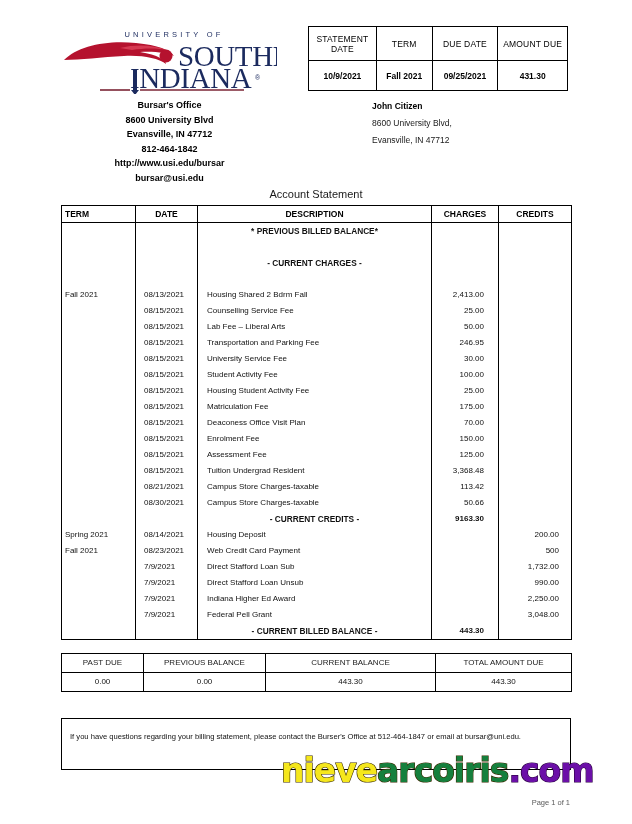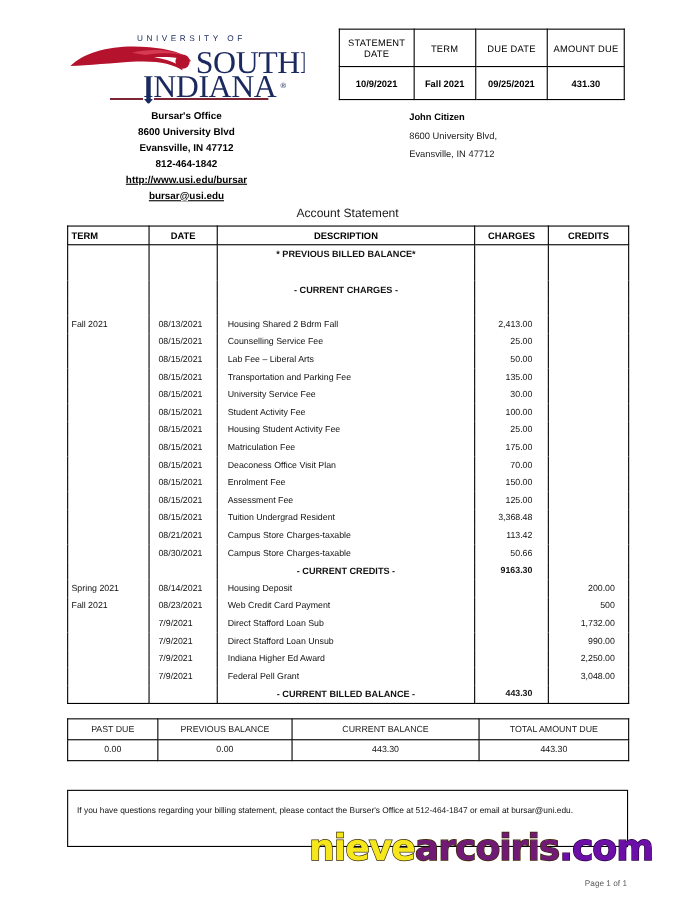--- a/index.html
+++ b/index.html
@@ -34,21 +34,20 @@
     left: 62px;
     top: 98px;
     width: 215px;
     text-align: center;
     font-size: 9px;
     font-weight: bold;
     line-height: 14.5px;
     color: #000;
   }
   .bursar-block .link {
-    text-decoration: underline;
   }
 
   .header-table {
     position: absolute;
     left: 308px;
     top: 26px;
     width: 260px;
     border-collapse: collapse;
     font-size: 8.5px;
   }
@@ -182,21 +181,21 @@
     font-size: 33px;
     font-weight: bold;
     font-family: "DejaVu Sans", sans-serif;
     letter-spacing: -1px;
     line-height: 1;
     white-space: nowrap;
     -webkit-text-stroke: 1.2px #3a2a00;
     paint-order: stroke fill;
   }
   .wm-a { color: #f5e71c; }
-  .wm-b { color: #701a75; margin-top: 40px; }
+  .wm-b { color: #15803d; margin-top: 40px; }
   .wm-c { color: #6b0fa8; -webkit-text-stroke: 1.2px #2a0040; }
 
   
   .page-footer {
     position: absolute;
     right: 62px;
     top: 798px;
     font-size: 7.5px;
     color: #5a5a5a;
   }
@@ -332,21 +331,21 @@
         <td class="c-term"></td>
         <td class="c-date">08/15/2021</td>
         <td class="c-desc">Lab Fee – Liberal Arts</td>
         <td class="c-chg">50.00</td>
         <td class="c-crd"></td>
       </tr>
       <tr>
         <td class="c-term"></td>
         <td class="c-date">08/15/2021</td>
         <td class="c-desc">Transportation and Parking Fee</td>
-        <td class="c-chg">135.00</td>
+        <td class="c-chg">246.95</td>
         <td class="c-crd"></td>
       </tr>
       <tr>
         <td class="c-term"></td>
         <td class="c-date">08/15/2021</td>
         <td class="c-desc">University Service Fee</td>
         <td class="c-chg">30.00</td>
         <td class="c-crd"></td>
       </tr>
       <tr>

